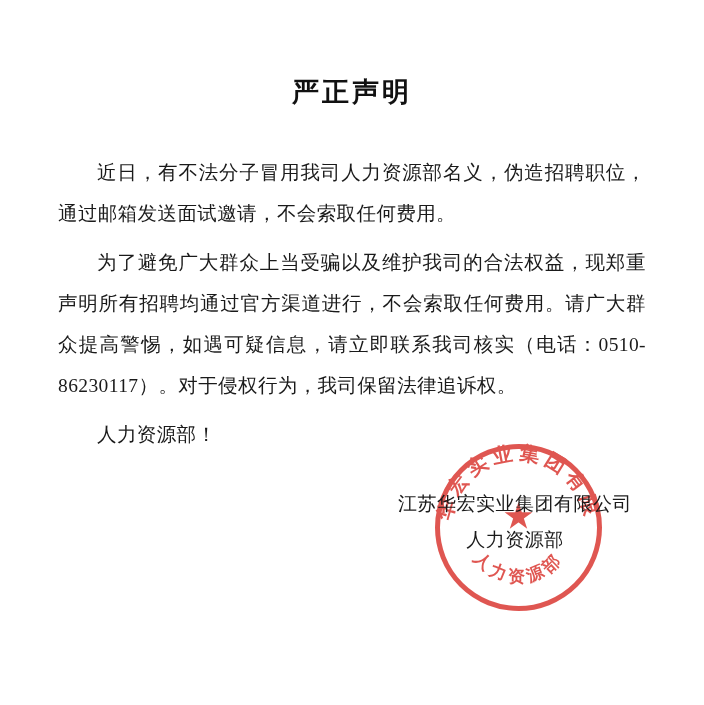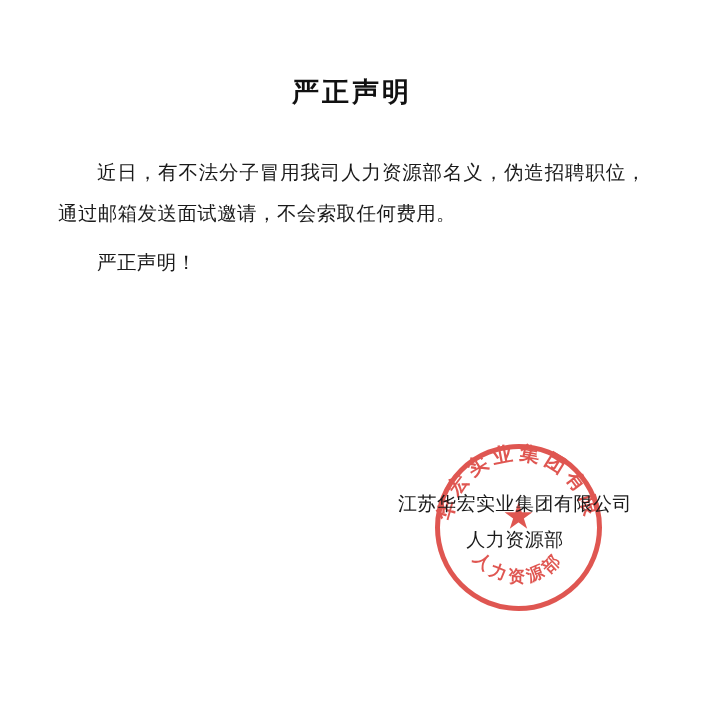--- a/index.html
+++ b/index.html
@@ -79,21 +79,22 @@
 </style>
 </head>
 <body>
 
 <div class="page">
 
   <h1 class="doc-title">严正声明</h1>
 
   <div class="body-text">
     <p class="para">近日，有不法分子冒用我司人力资源部名义，伪造招聘职位，通过邮箱发送面试邀请，不会索取任何费用。</p>
-    <p class="para last">严正声明！</p>
+    <p class="para">为了避免广大群众上当受骗以及维护我司的合法权益，现郑重声明所有招聘均通过官方渠道进行，不会索取任何费用。请广大群众提高警惕，如遇可疑信息，请立即联系我司核实（电话：0510-86230117）。对于侵权行为，我司保留法律追诉权。</p>
+    <p class="para last">人力资源部！</p>
   </div>
 
   <div class="seal">
     <svg width="175" height="175" viewBox="0 0 175 175" xmlns="http://www.w3.org/2000/svg">
       <defs>
         <path id="arcTop" d="M 20 87.5 A 67.5 67.5 0 0 1 155 87.5"></path>
         <path id="arcBottom" d="M 33 87.5 A 54.5 54.5 0 0 0 142 87.5"></path>
       </defs>
       <circle cx="87.5" cy="87.5" r="81" fill="none" stroke="#d9322c" stroke-width="5"></circle>
       <text font-family="'Liberation Serif', serif" font-size="20" font-weight="bold" fill="#d9322c" letter-spacing="5">

